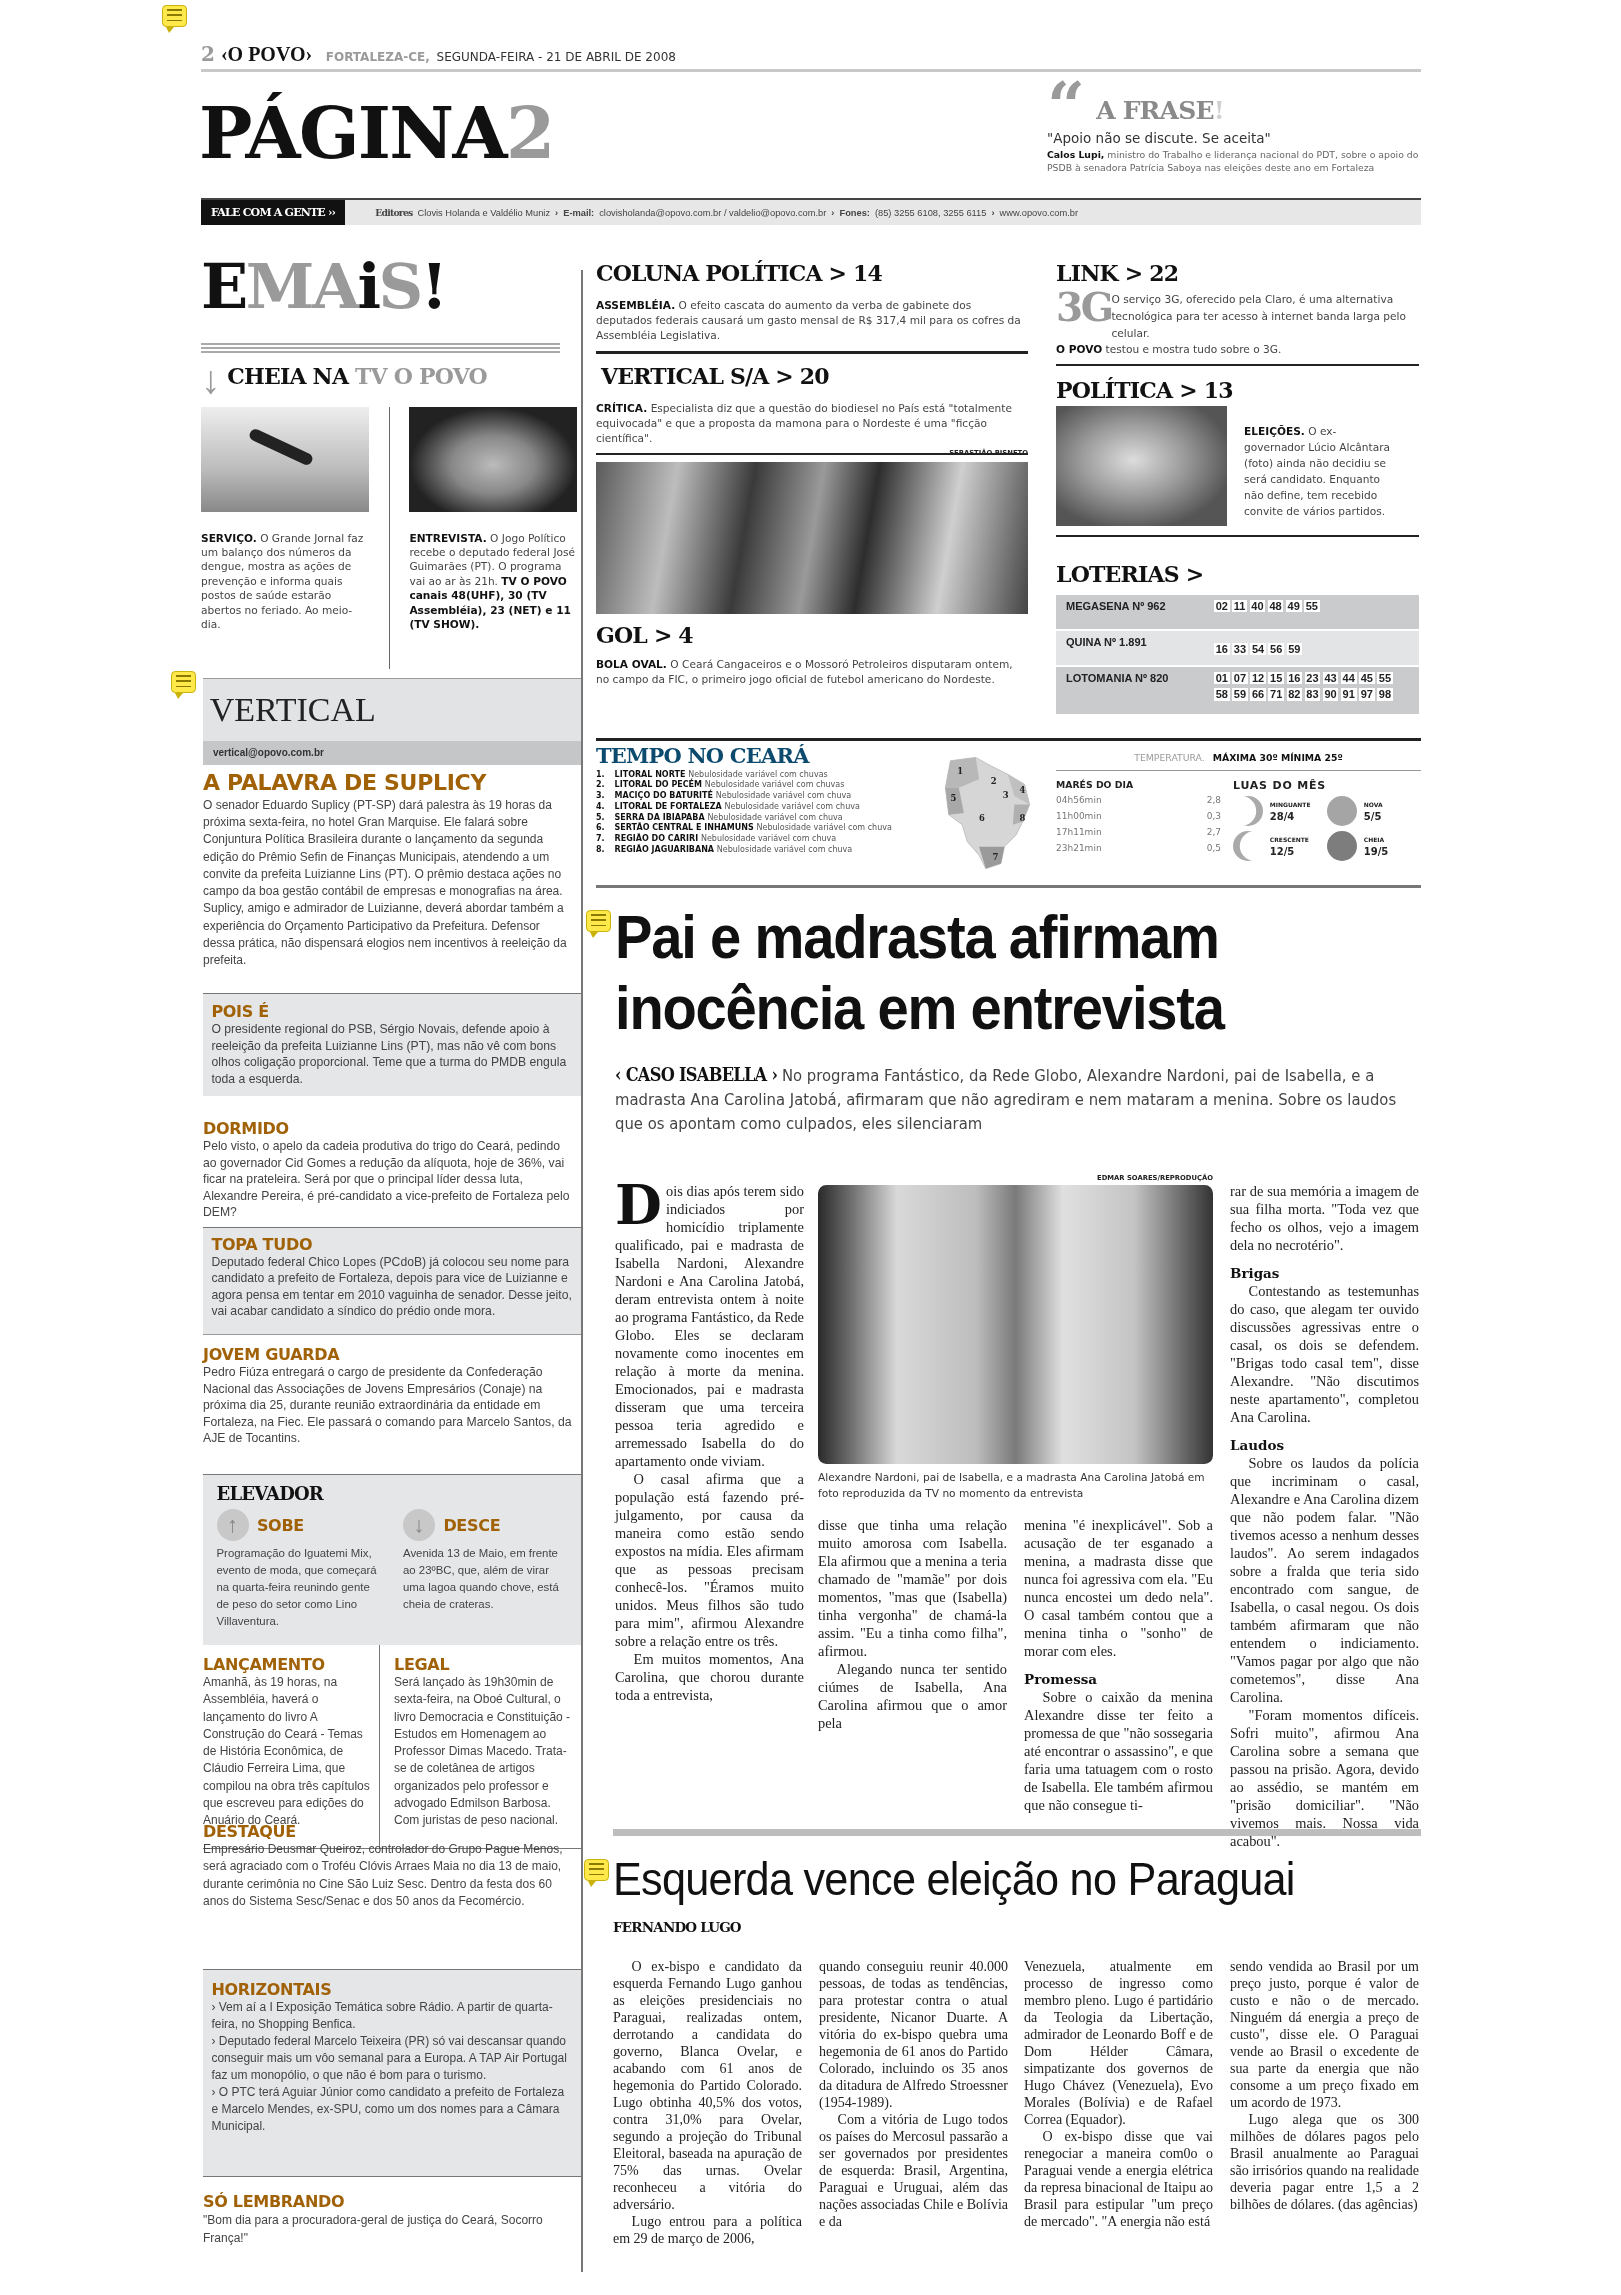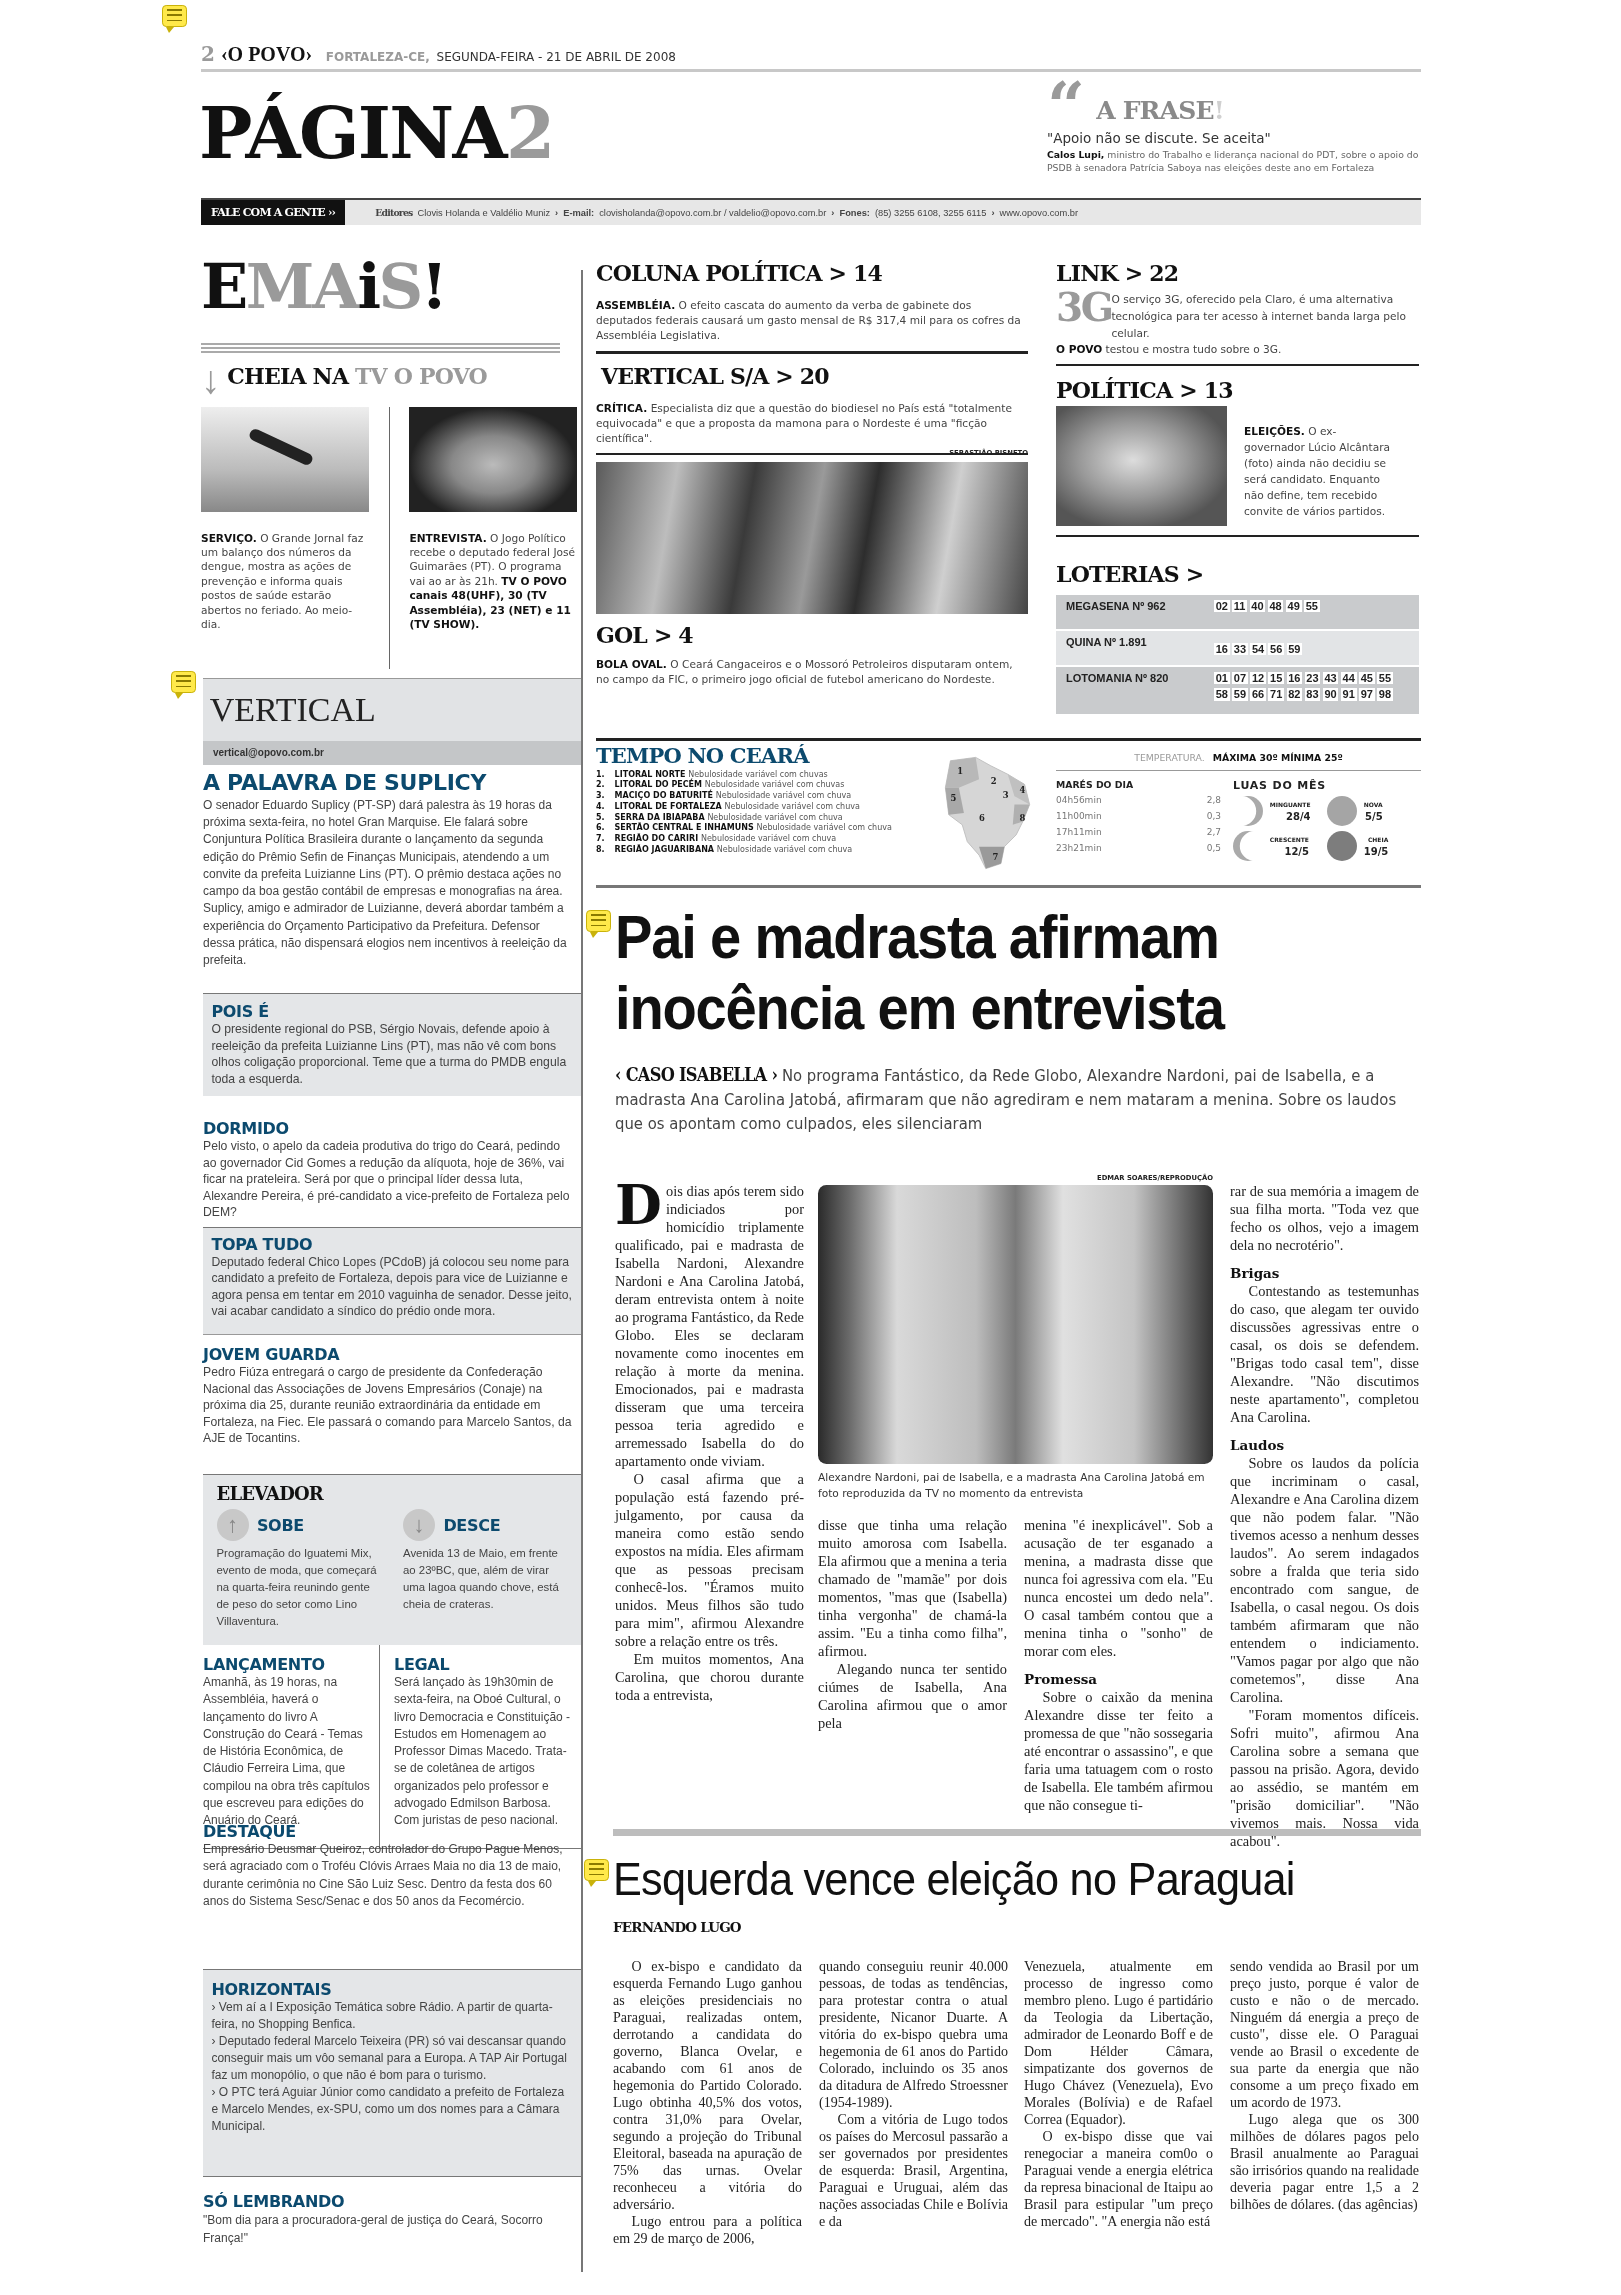--- a/index.html
+++ b/index.html
@@ -14,21 +14,21 @@
   .note-icon { width: 25px; height: 22px; background: #ffe94a; border: 1.7px solid #c9b20a; border-radius: 4.2px; }
   .note-icon::after { content: ""; position: absolute; left: 3.4px; bottom: -6.8px; border-left: 3.4px solid transparent; border-right: 5px solid transparent; border-top: 6.8px solid #c9b20a; }
   .note-icon i { display: block; height: 1.7px; background: #8a7a00; margin: 3.4px 4.2px 0; }
   .rule { background: #222; height: 2.5px; }
   .small { font-size: 11px; line-height: 15px; color: #444; }
   .small b { color: #111; }
   .photo { background: linear-gradient(135deg, #cfcfcf, #6e6e6e 55%, #2a2a2a); }
   .body-serif { font-family: "Liberation Serif", serif; font-size: 14.4px; line-height: 18px; color: #222; text-align: justify; }
   .body-serif p { text-indent: 18.6px; }
   .subhead { font-family: "DejaVu Serif", serif; font-weight: 900; font-size: 13.5px; color: #111; margin-top: 10px; }
-  .side-h { font-family: "DejaVu Sans", sans-serif; font-weight: 700; font-size: 16px; color: #0c4a6e; letter-spacing: -0.3px; }
+  .side-h { font-family: "DejaVu Sans", sans-serif; font-weight: 700; font-size: 16px; color: #a16207; letter-spacing: -0.3px; }
   .side-t { font-size: 12.2px; line-height: 16.5px; color: #444; }
   .shaded { background: #e4e6e8; }
   .lot-row { display: flex; padding: 5px 10px; font-size: 11px; font-weight: 700; color: #222; }
   .lot-row .lbl { width: 148px; }
   .lot-row .nums span { background: #fff; padding: 0 1.7px; margin-right: 2.5px; display: inline-block; margin-bottom: 3.4px; }
   .moon { width: 30px; height: 30px; border-radius: 50%; }
 </style>
 </head>
 <body>
 
@@ -306,21 +306,21 @@
             <span>2,7</span>
           </div>
           <div style="display: flex; justify-content: space-between;">
             <span>23h21min</span>
             <span>0,5</span>
           </div>
         </div>
     </div>
     <div style="flex:1;padding-left:12px;">
       <div class="cond" style="font-size:11px;font-weight:700;color:#222;letter-spacing:0.8px;">LUAS DO MÊS</div>
-      <div style="display:grid;grid-template-columns:1fr 1fr;row-gap:5px;margin-top:3.4px;text-align:right;">
+      <div style="display:grid;grid-template-columns:1fr 1fr;row-gap:5px;margin-top:3.4px;">
         <div style="display:flex;align-items:center;gap:6.8px;">
           <span class="moon" style="box-shadow:inset -6.8px 0 0 #aaa;"></span>
           <span class="cond" style="font-size:10px;font-weight:700;color:#222;line-height:12px;"><span style="font-size:6px;">MINGUANTE</span><br><span>28/4</span></span>
         </div>
         <div style="display:flex;align-items:center;gap:6.8px;">
           <span class="moon" style="background:#a5a5a5;"></span>
           <span class="cond" style="font-size:10px;font-weight:700;color:#222;line-height:12px;"><span style="font-size:6px;">NOVA</span><br><span>5/5</span></span>
         </div>
         <div style="display:flex;align-items:center;gap:6.8px;">
           <span class="moon" style="box-shadow:inset 6.8px 0 0 #aaa;"></span>

